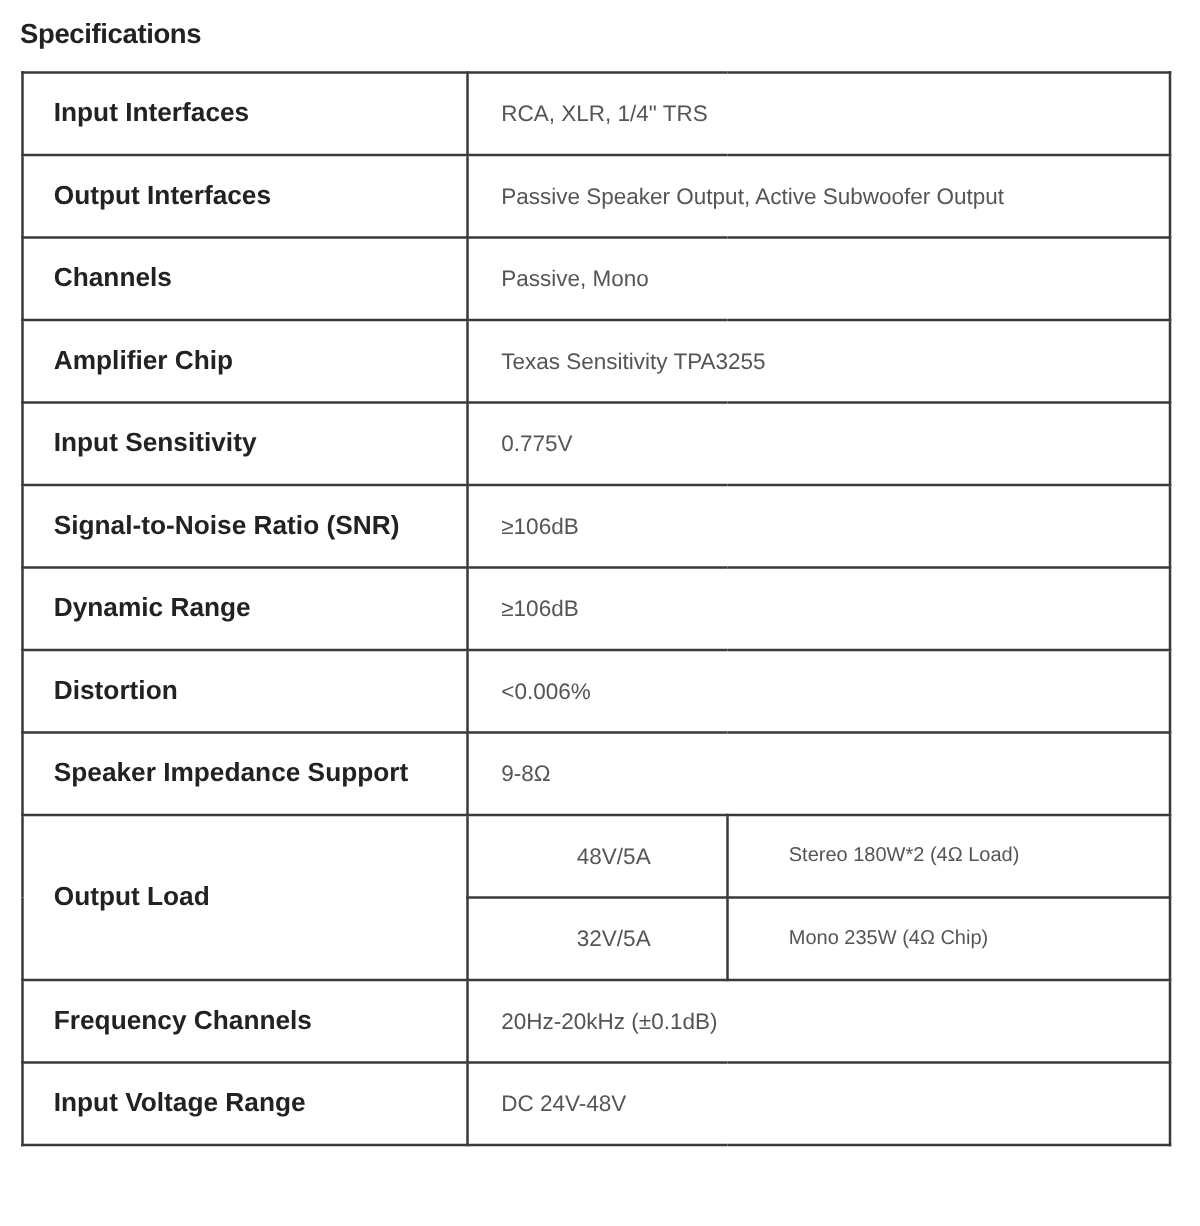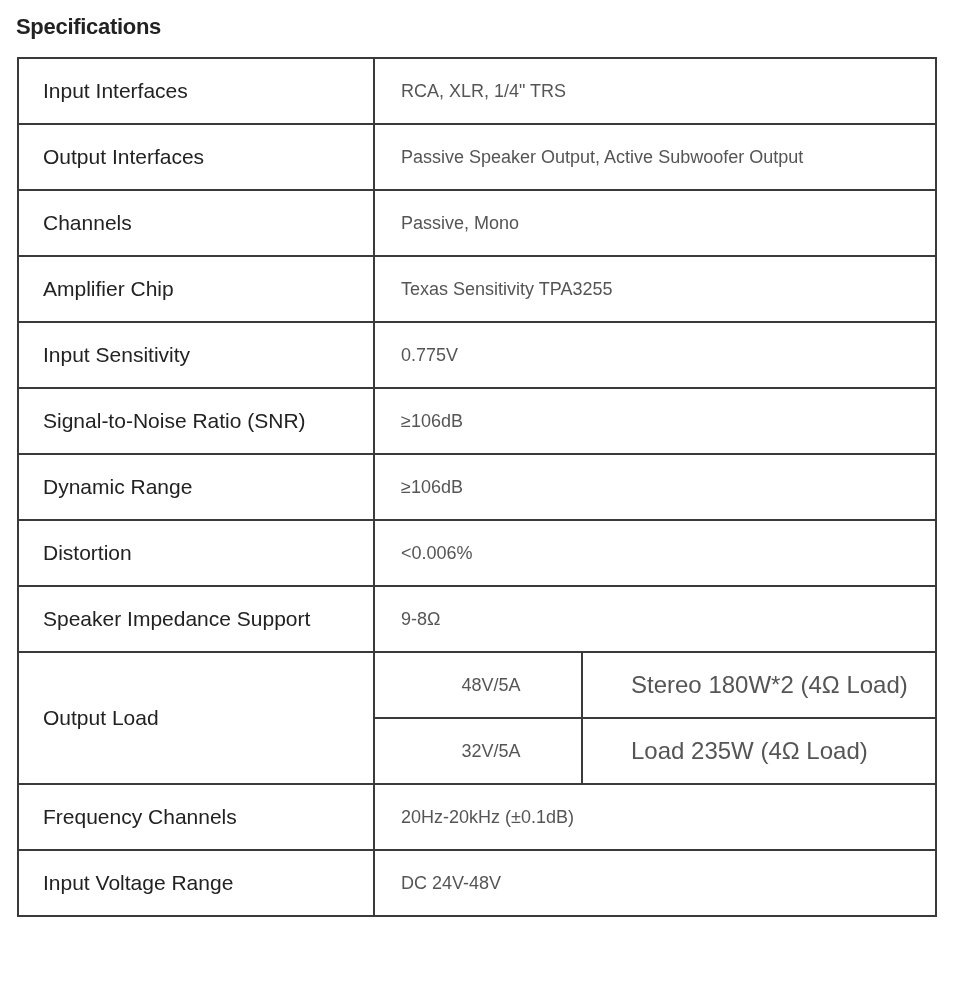--- a/index.html
+++ b/index.html
@@ -1,23 +1,23 @@
 <!DOCTYPE html>
 <html><head>
 <meta charset="utf-8">
 <style>
   html, body { margin: 0; padding: 0; background: #ffffff; }
   body { width: 960px; height: 981px; position: relative; font-family: "Liberation Sans", sans-serif; }
   .title { position: absolute; left: 16px; top: 14px; font-size: 22px; font-weight: bold; color: #222222; letter-spacing: -0.3px; }
   table { position: absolute; left: 17px; top: 57px; width: 920px; border-collapse: collapse; }
   td { border: 2px solid #3a3a3a; height: 64px; padding: 0; vertical-align: middle; }
-  td.label { width: 356px; padding-left: 24px; font-size: 21px; font-weight: normal; color: #222222; box-sizing: border-box; }
+  td.label { width: 356px; padding-left: 24px; font-size: 21px; font-weight: bold; color: #222222; box-sizing: border-box; }
   td.value { padding-left: 26px; font-size: 18px; color: #555555; }
   td.sub1 { width: 180px; padding-left: 26px; font-size: 18px; color: #555555; text-align: center; }
-  td.sub2 { padding-left: 48px; font-size: 24px; color: #555555; }
+  td.sub2 { padding-left: 48px; font-size: 16px; color: #555555; }
 </style>
 </head>
 <body>
 
 <div class="title">Specifications</div>
 
 <table>
   <tbody>
       <tr>
     <td class="label" colspan="1">Input Interfaces</td>
@@ -55,21 +55,21 @@
     <td class="label">Speaker Impedance Support</td>
     <td class="value" colspan="2">9-8Ω</td>
   </tr>
   <tr>
     <td class="label" rowspan="2">Output Load</td>
     <td class="sub1">48V/5A</td>
     <td class="sub2">Stereo 180W*2 (4Ω Load)</td>
   </tr>
   <tr>
     <td class="sub1">32V/5A</td>
-    <td class="sub2">Load 235W (4Ω Load)</td>
+    <td class="sub2">Mono 235W (4Ω Chip)</td>
   </tr>
   <tr>
     <td class="label">Frequency Channels</td>
     <td class="value" colspan="2">20Hz-20kHz (±0.1dB)</td>
   </tr>
   <tr>
     <td class="label">Input Voltage Range</td>
     <td class="value" colspan="2">DC 24V-48V</td>
   </tr>
 </tbody>

